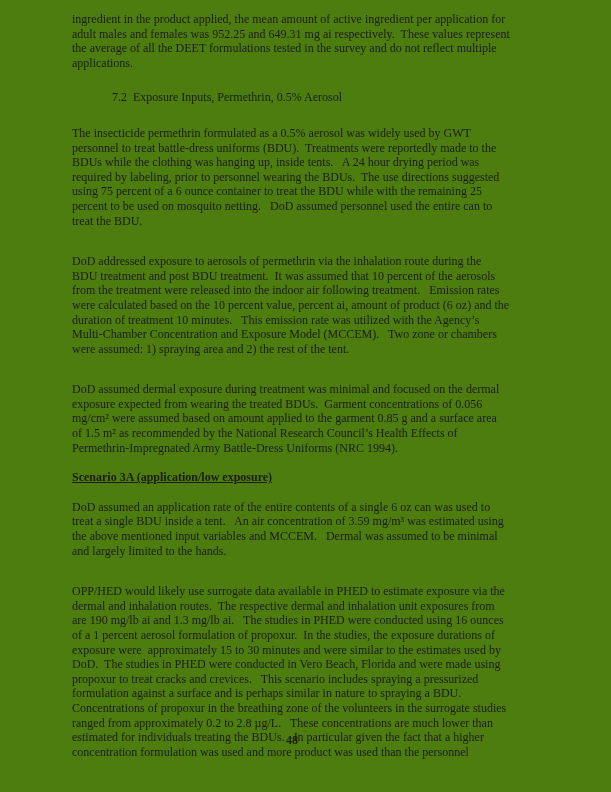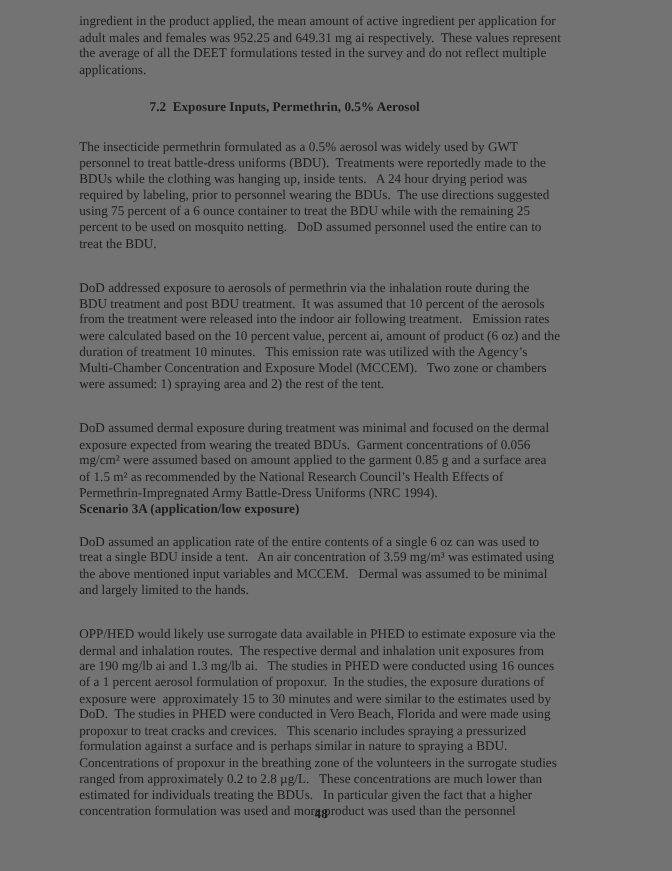--- a/index.html
+++ b/index.html
@@ -5,50 +5,51 @@
   html, body {
     margin: 0;
     padding: 0;
     background: #e8e8e8;
   }
   .page {
     position: relative;
     width: 611px;
     height: 792px;
     margin: 0 auto;
-    background: #737373;
+    background: #4d7c0f;
     overflow: hidden;
     font-family: "Liberation Serif", "DejaVu Serif", serif;
     color: #1c1c1c;
   }
   .content {
     position: absolute;
     top: 12px;
     left: 72px;
     width: 500px;
   }
   .para {
     white-space: pre;
     font-size: 12px;
     line-height: 14.6px;
     margin: 0;
   }
   .para + .para { margin-top: 26px; }
   .section-heading {
-    font-weight: bold;
+    font-weight: normal;
     font-size: 12px;
     line-height: 14.6px;
     white-space: pre;
-    margin: 20px 0 21px 64px;
+    margin: 20px 0 21px 40px;
   }
   .scenario-heading {
     font-size: 12px;
     line-height: 14.6px;
+    text-decoration: underline;
     white-space: pre;
-    margin: 0 0 15px 0;
+    margin: 15px 0 15px 0;
   }
   .page-number {
     position: absolute;
     top: 733px;
     left: 72px;
     width: 440px;
     text-align: center;
     font-weight: bold;
     font-size: 12px;
   }

